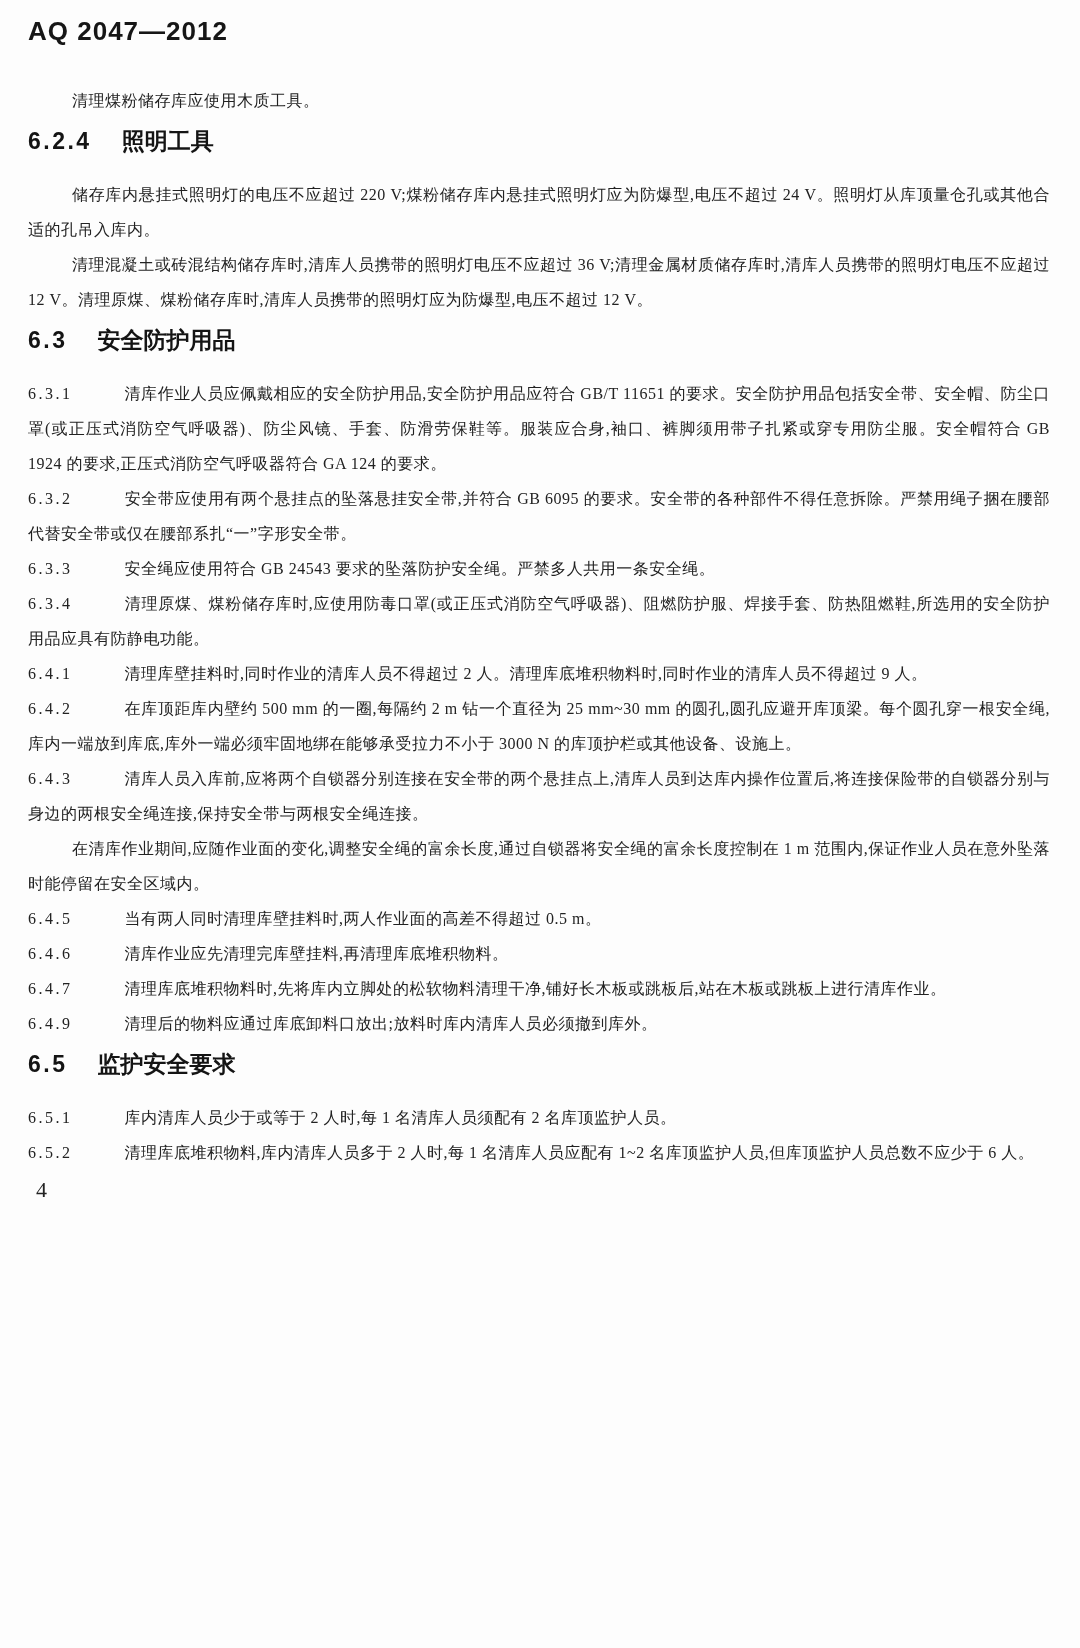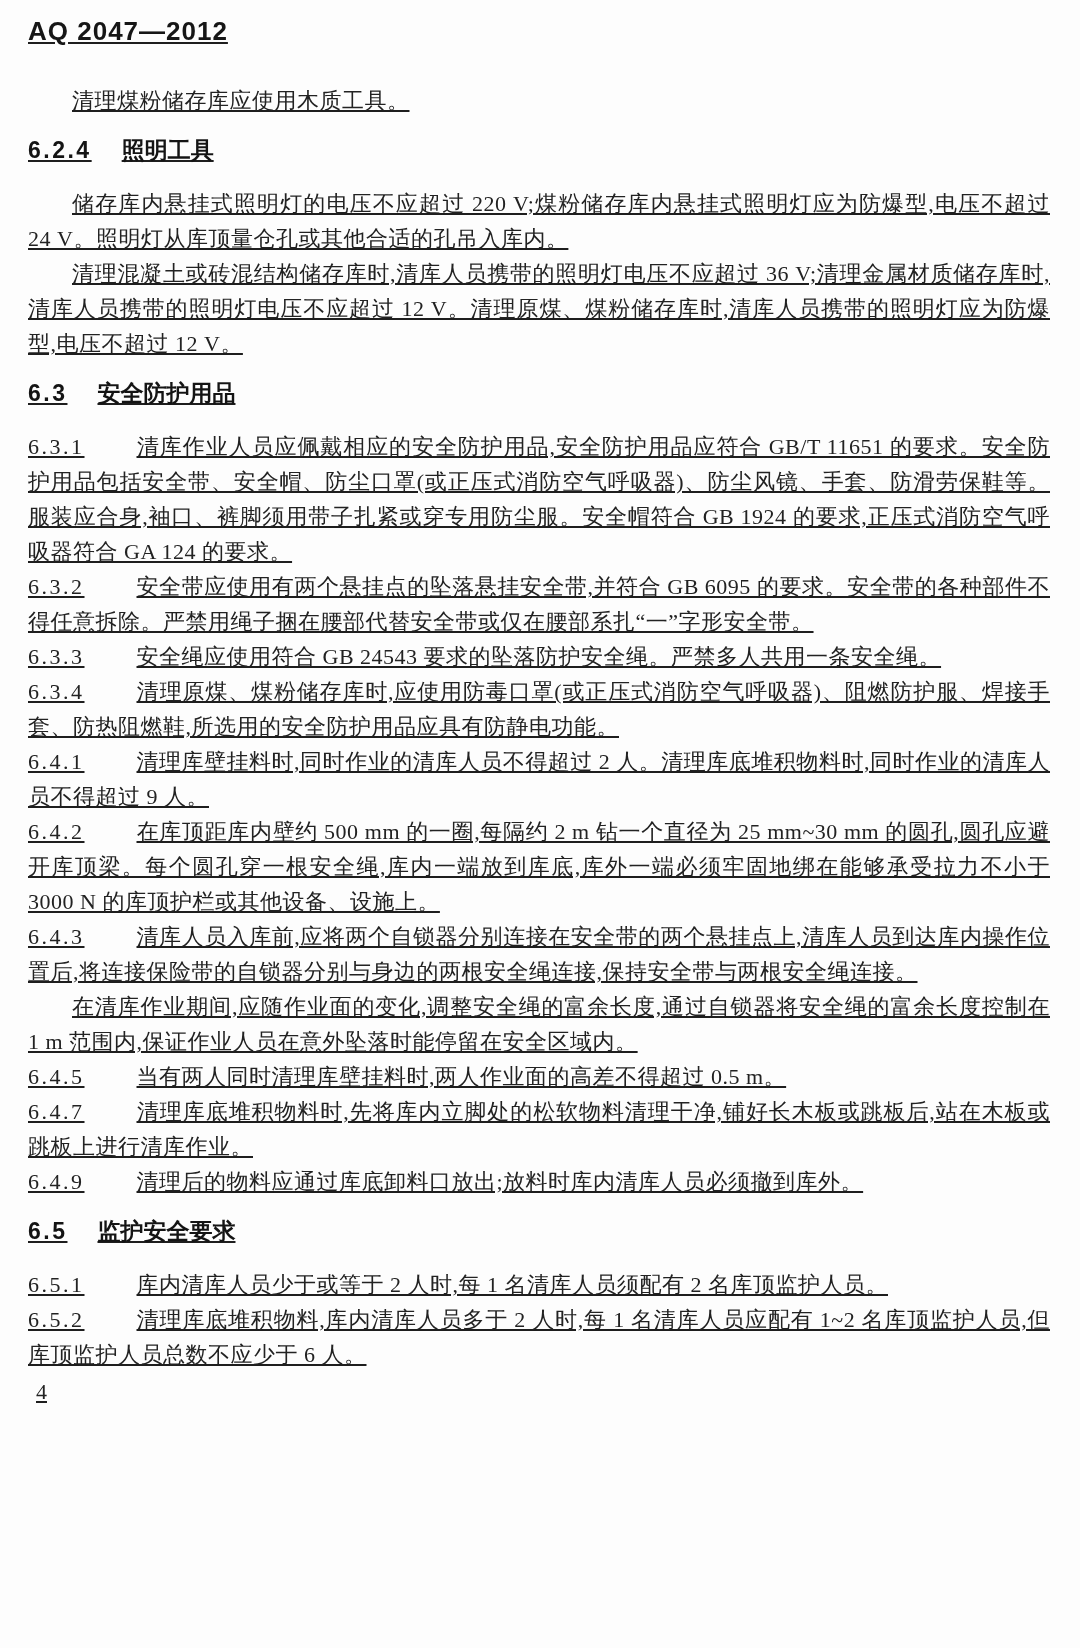--- a/index.html
+++ b/index.html
@@ -10,45 +10,44 @@
     background: #fdfdfd;
     color: #1e1e1e;
     font-family: "Liberation Serif", "DejaVu Serif", serif;
     overflow: hidden;
   }
   .page {
     width: 1080px;
     height: 1648px;
     padding: 16px 30px 0 28px;
     position: relative;
-    text-decoration: underline;
   }
   .doc-code {
     font-size: 26px;
     font-weight: 700;
     letter-spacing: 1px;
     font-family: "Liberation Sans", "DejaVu Sans", sans-serif;
     margin: 0 0 36px 0;
     color: #161616;
   }
   p.body-para, p.clause {
-    font-size: 22px;
+    font-size: 16px;
     line-height: 35px;
     margin: 0;
     text-align: justify;
     letter-spacing: 0.5px;
     color: #222;
   }
   p.body-para.indent { text-indent: 44px; }
   .heading {
     font-family: "Liberation Sans", "DejaVu Sans", sans-serif;
     font-size: 23px;
     font-weight: 700;
     color: #141414;
-    margin: 17px 0 21px 0;
+    margin: 8px 0 21px 0;
     line-height: 30px;
   }
   .heading .hnum {
     letter-spacing: 2.5px;
     margin-right: 30px;
   }
   .clause .cnum {
     letter-spacing: 2.5px;
     margin-right: 52px;
     white-space: nowrap;
@@ -103,20 +102,23 @@
   <p class="clause">
     <span class="cnum">6.4.3</span><span>清库人员入库前,应将两个自锁器分别连接在安全带的两个悬挂点上,清库人员到达库内操作位置后,将连接保险带的自锁器分别与身边的两根安全绳连接,保持安全带与两根安全绳连接。</span>
   </p>
 
   <p class="body-para indent">在清库作业期间,应随作业面的变化,调整安全绳的富余长度,通过自锁器将安全绳的富余长度控制在 1 m 范围内,保证作业人员在意外坠落时能停留在安全区域内。</p>
 
   <p class="clause">
     <span class="cnum">6.4.5</span><span>当有两人同时清理库壁挂料时,两人作业面的高差不得超过 0.5 m。</span>
   </p>
   <p class="clause">
+    <span class="cnum">6.4.6</span><span>清库作业应先清理完库壁挂料,再清理库底堆积物料。</span>
+  </p>
+  <p class="clause">
     <span class="cnum">6.4.7</span><span>清理库底堆积物料时,先将库内立脚处的松软物料清理干净,铺好长木板或跳板后,站在木板或跳板上进行清库作业。</span>
   </p>
   <p class="clause">
     <span class="cnum">6.4.9</span><span>清理后的物料应通过库底卸料口放出;放料时库内清库人员必须撤到库外。</span>
   </p>
 
   <div class="heading">
     <span class="hnum">6.5</span><span>监护安全要求</span>
   </div>
 

